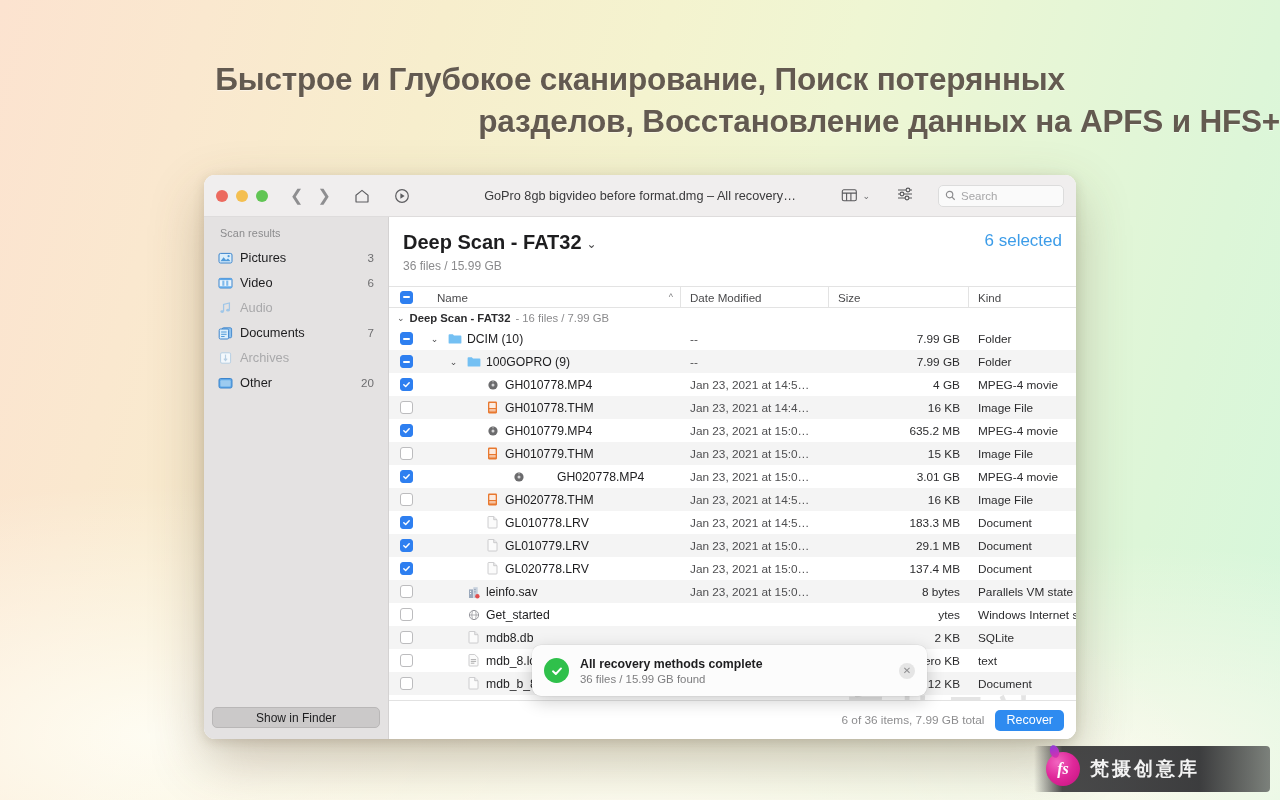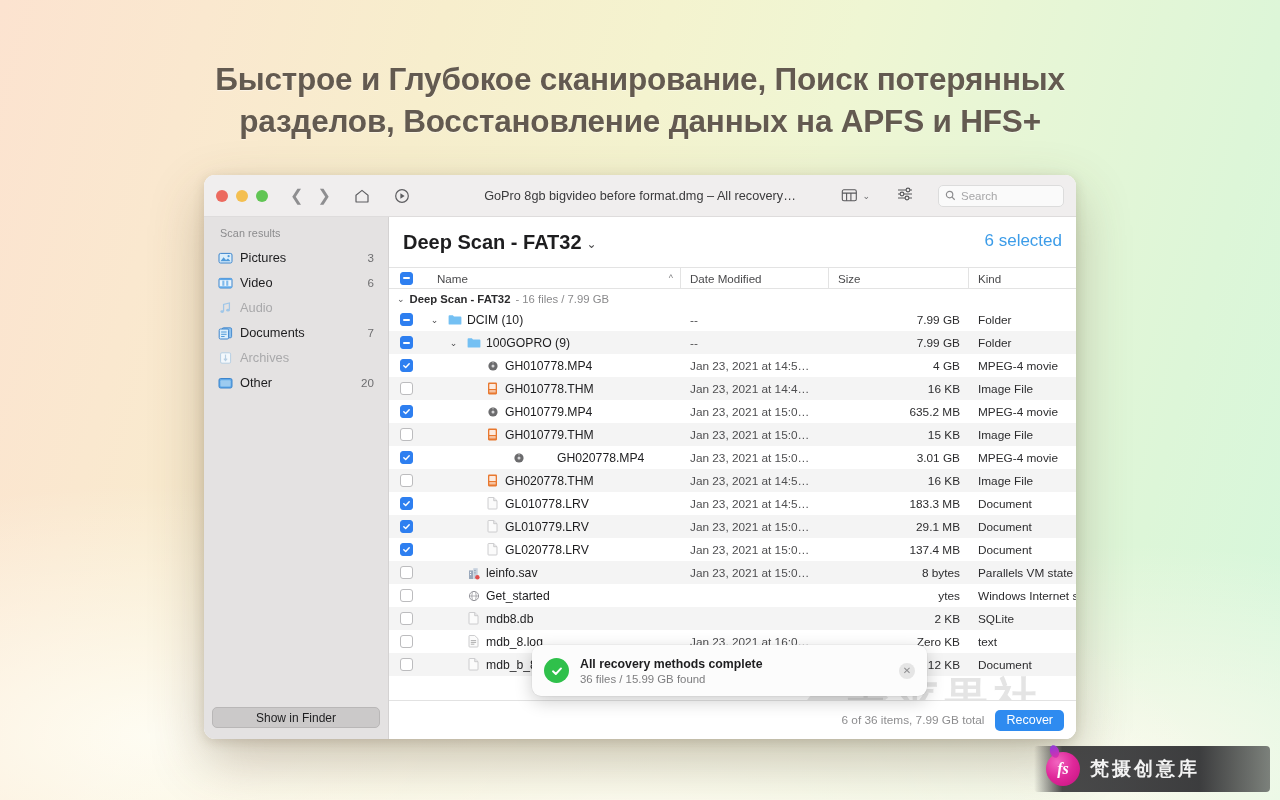--- a/index.html
+++ b/index.html
@@ -24,21 +24,21 @@
   }
 
   
   .headline {
     position: absolute; left: 0; right: 0; top: 58px;
     text-align: center;
     font-size: 31.5px; font-weight: bold; line-height: 42px;
     color: #635a50; letter-spacing: -0.2px;
     text-shadow: 0 1px 0 rgba(255,255,255,.45);
   }
-  .headline .l2 { display: block; }
+  .headline .l2 { display: block; text-align: right; }
 
   
   .window {
     position: absolute; left: 204px; top: 175px;
     width: 872px; height: 564px;
     background: #ffffff;
     border-radius: 11px;
     box-shadow: 0 22px 54px rgba(90,70,45,.30), 0 3px 12px rgba(90,70,45,.18);
     overflow: hidden;
     display: flex; flex-direction: column;
@@ -404,20 +404,21 @@
 
     <div class="main">
       <div class="main-head">
         <div class="head-row">
           <div class="scan-title">
             <span>Deep Scan - FAT32</span>
             <span class="cv">⌄</span>
           </div>
           <div class="selected-txt">6 selected</div>
         </div>
+        <div class="scan-sub">36 files / 15.99 GB</div>
       </div>
 
       <div class="col-head">
         <div class="c-check">
           <span class="cb mixed">
               <span class="minus"></span>
             </span>
         </div>
         <div class="c-name">
           <span>Name</span>

